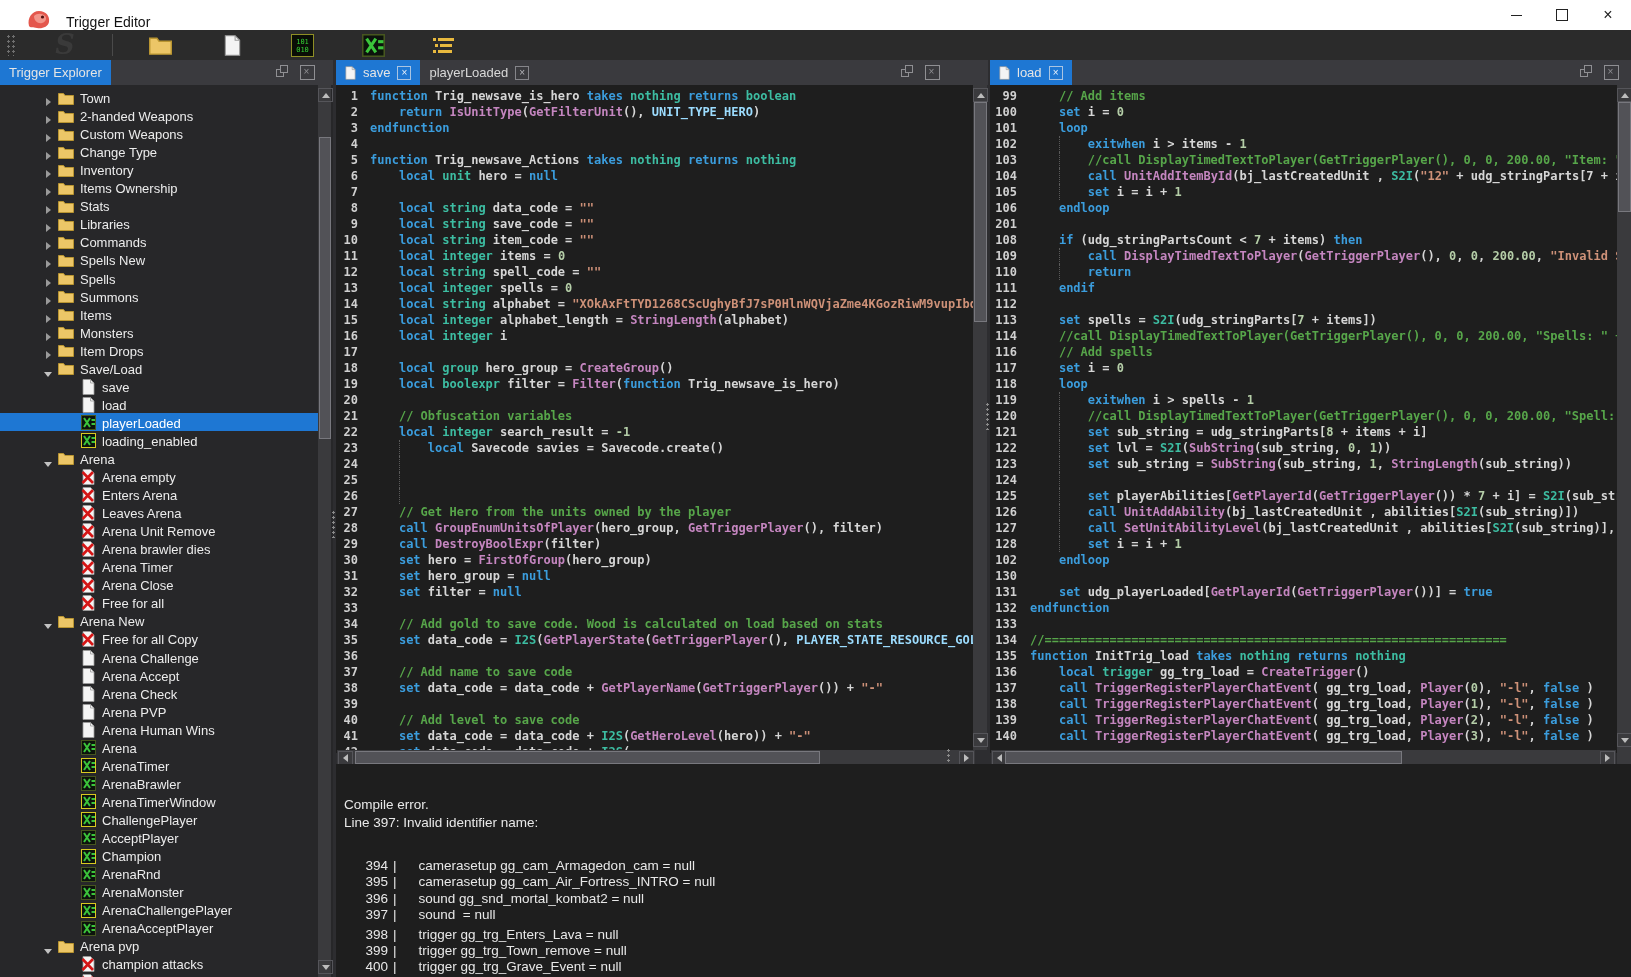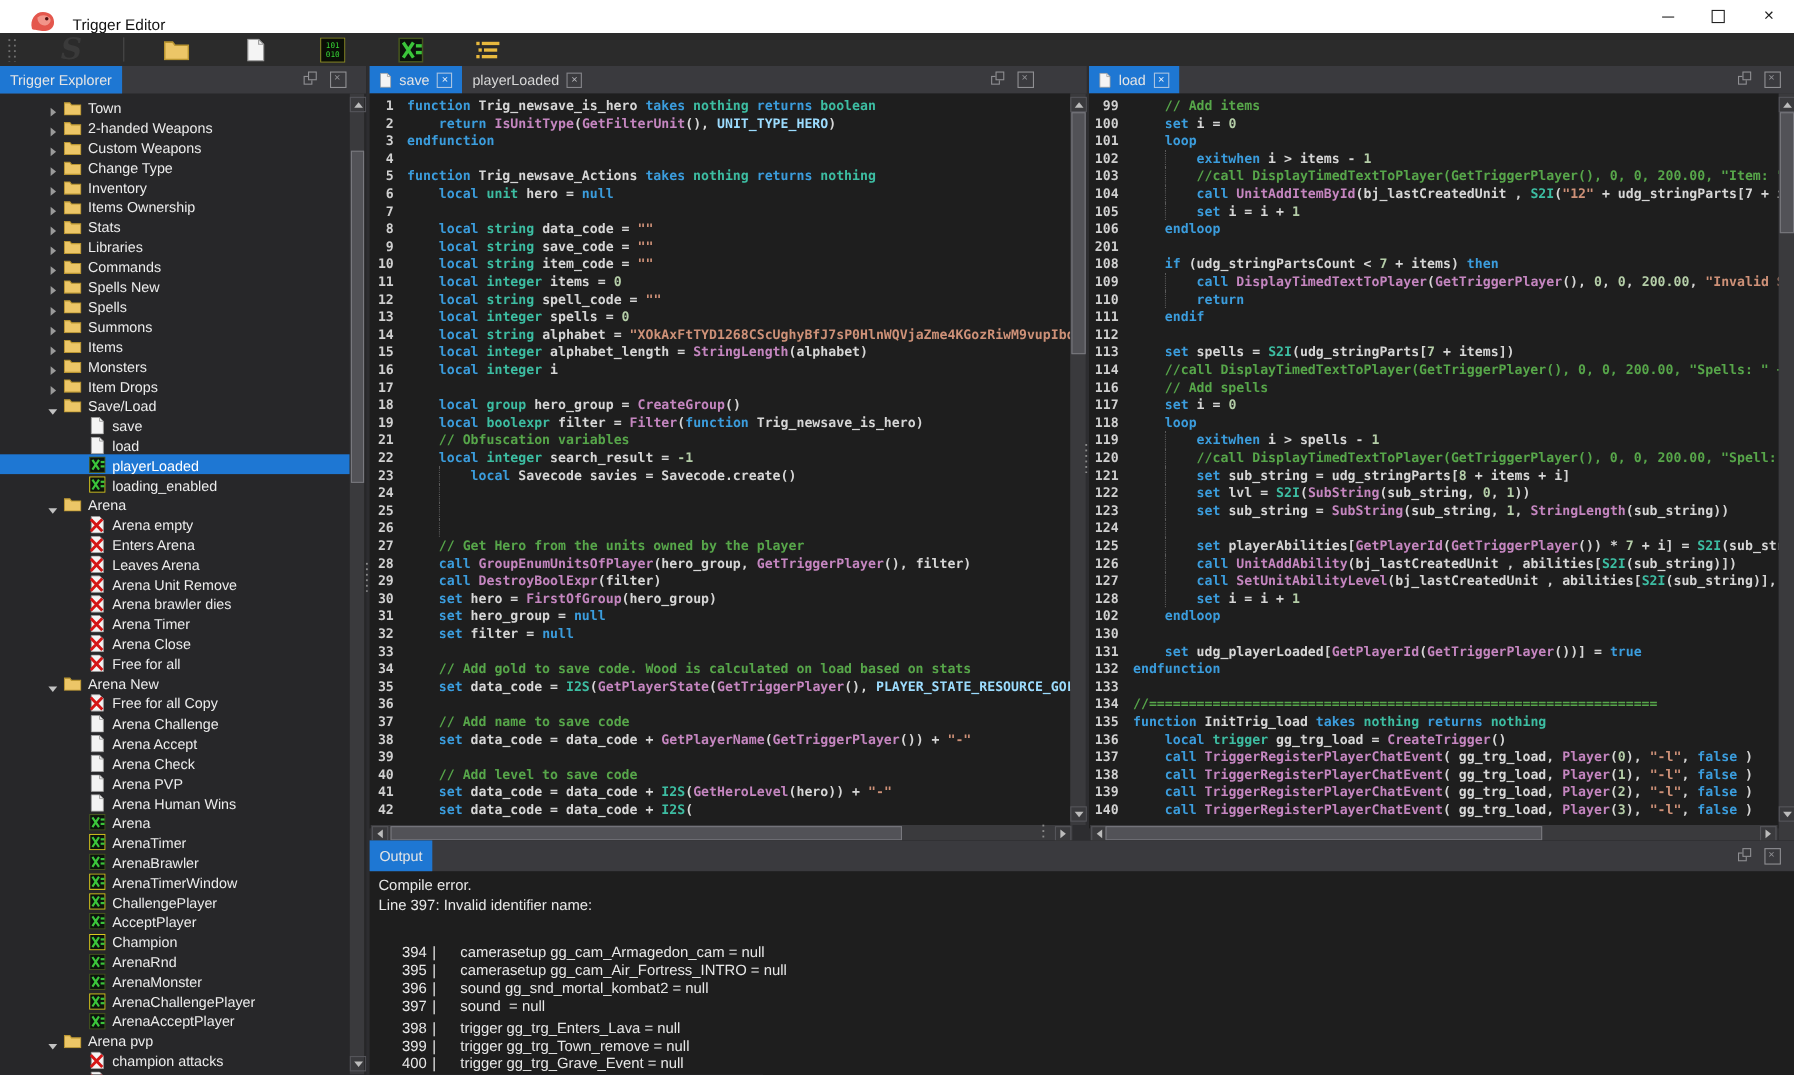--- a/index.html
+++ b/index.html
@@ -738,20 +738,21 @@
     <div class="cline"><span class="ln">10</span><span class="ctext"><span class="tk-p">    </span><span class="tk-k">local</span><span class="tk-p"> </span><span class="tk-t">string</span><span class="tk-p"> item_code = </span><span class="tk-s">""</span></span></div>
     <div class="cline"><span class="ln">11</span><span class="ctext"><span class="tk-p">    </span><span class="tk-k">local</span><span class="tk-p"> </span><span class="tk-t">integer</span><span class="tk-p"> items = </span><span class="tk-num">0</span></span></div>
     <div class="cline"><span class="ln">12</span><span class="ctext"><span class="tk-p">    </span><span class="tk-k">local</span><span class="tk-p"> </span><span class="tk-t">string</span><span class="tk-p"> spell_code = </span><span class="tk-s">""</span></span></div>
     <div class="cline"><span class="ln">13</span><span class="ctext"><span class="tk-p">    </span><span class="tk-k">local</span><span class="tk-p"> </span><span class="tk-t">integer</span><span class="tk-p"> spells = </span><span class="tk-num">0</span></span></div>
     <div class="cline"><span class="ln">14</span><span class="ctext"><span class="tk-p">    </span><span class="tk-k">local</span><span class="tk-p"> </span><span class="tk-t">string</span><span class="tk-p"> alphabet = </span><span class="tk-s">"XOkAxFtTYD1268CScUghyBfJ7sP0HlnWQVjaZme4KGozRiwM9vupIbq</span></span></div>
     <div class="cline"><span class="ln">15</span><span class="ctext"><span class="tk-p">    </span><span class="tk-k">local</span><span class="tk-p"> </span><span class="tk-t">integer</span><span class="tk-p"> alphabet_length = </span><span class="tk-f">StringLength</span><span class="tk-p">(alphabet)</span></span></div>
     <div class="cline"><span class="ln">16</span><span class="ctext"><span class="tk-p">    </span><span class="tk-k">local</span><span class="tk-p"> </span><span class="tk-t">integer</span><span class="tk-p"> i</span></span></div>
     <div class="cline"><span class="ln">17</span><span class="ctext"></span></div>
     <div class="cline"><span class="ln">18</span><span class="ctext"><span class="tk-p">    </span><span class="tk-k">local</span><span class="tk-p"> </span><span class="tk-t">group</span><span class="tk-p"> hero_group = </span><span class="tk-f">CreateGroup</span><span class="tk-p">()</span></span></div>
     <div class="cline"><span class="ln">19</span><span class="ctext"><span class="tk-p">    </span><span class="tk-k">local</span><span class="tk-p"> </span><span class="tk-t">boolexpr</span><span class="tk-p"> filter = </span><span class="tk-f">Filter</span><span class="tk-p">(</span><span class="tk-k">function</span><span class="tk-p"> Trig_newsave_is_hero)</span></span></div>
+    <div class="cline"><span class="ln">20</span><span class="ctext"></span></div>
     <div class="cline"><span class="ln">21</span><span class="ctext"><span class="tk-p">    </span><span class="tk-c">// Obfuscation variables</span></span></div>
     <div class="cline"><span class="ln">22</span><span class="ctext"><span class="tk-p">    </span><span class="tk-k">local</span><span class="tk-p"> </span><span class="tk-t">integer</span><span class="tk-p"> search_result = </span><span class="tk-num">-1</span></span></div>
     <div class="cline"><span class="ln">23</span><span class="iguide" style="left: 63px;"></span><span class="ctext"><span class="tk-p">        </span><span class="tk-k">local</span><span class="tk-p"> Savecode savies = Savecode.create()</span></span></div>
     <div class="cline"><span class="ln">24</span><span class="iguide" style="left: 63px;"></span><span class="ctext"></span></div>
     <div class="cline"><span class="ln">25</span><span class="iguide" style="left: 63px;"></span><span class="ctext"></span></div>
     <div class="cline"><span class="ln">26</span><span class="iguide" style="left: 63px;"></span><span class="ctext"></span></div>
     <div class="cline"><span class="ln">27</span><span class="ctext"><span class="tk-p">    </span><span class="tk-c">// Get Hero from the units owned by the player</span></span></div>
     <div class="cline"><span class="ln">28</span><span class="ctext"><span class="tk-p">    </span><span class="tk-k">call</span><span class="tk-p"> </span><span class="tk-f">GroupEnumUnitsOfPlayer</span><span class="tk-p">(hero_group, </span><span class="tk-f">GetTriggerPlayer</span><span class="tk-p">(), filter)</span></span></div>
     <div class="cline"><span class="ln">29</span><span class="ctext"><span class="tk-p">    </span><span class="tk-k">call</span><span class="tk-p"> </span><span class="tk-f">DestroyBoolExpr</span><span class="tk-p">(filter)</span></span></div>
     <div class="cline"><span class="ln">30</span><span class="ctext"><span class="tk-p">    </span><span class="tk-k">set</span><span class="tk-p"> hero = </span><span class="tk-f">FirstOfGroup</span><span class="tk-p">(hero_group)</span></span></div>
@@ -868,29 +869,20 @@
       <div class="tri-r"></div>
     </div>
 </div>
 <div class="corner" style="left:1617px;top:750px;width:14px;height:14px;"></div>
 
 <div class="grip-v" style="left:331px;top:510px;"></div>
 <div class="grip-v" style="left:985px;top:402px;"></div>
 <div class="grip-v" style="left:946px;top:748px;height:18px;"></div>
 
 <div id="output">
-  <div class="phead">
-    <div class="tab active">
-      <span>Output</span>
-    </div>
-    <span class="hicons" style="right:12px;top:7px;">
-      <span class="ghost gfloat"></span>
-      <span class="ghost gclose"></span>
-    </span>
-  </div>
   <div id="out-body">
     <div class="omsg">Compile error.</div>
     <div class="omsg">Line 397: Invalid identifier name:</div>
     <div id="out-rows">
         <div class="orow">
           <span class="onum">394</span>
           <span class="opipe">|</span>
           <span class="otext">camerasetup gg_cam_Armagedon_cam = null</span>
         </div>
         <div class="orow">

